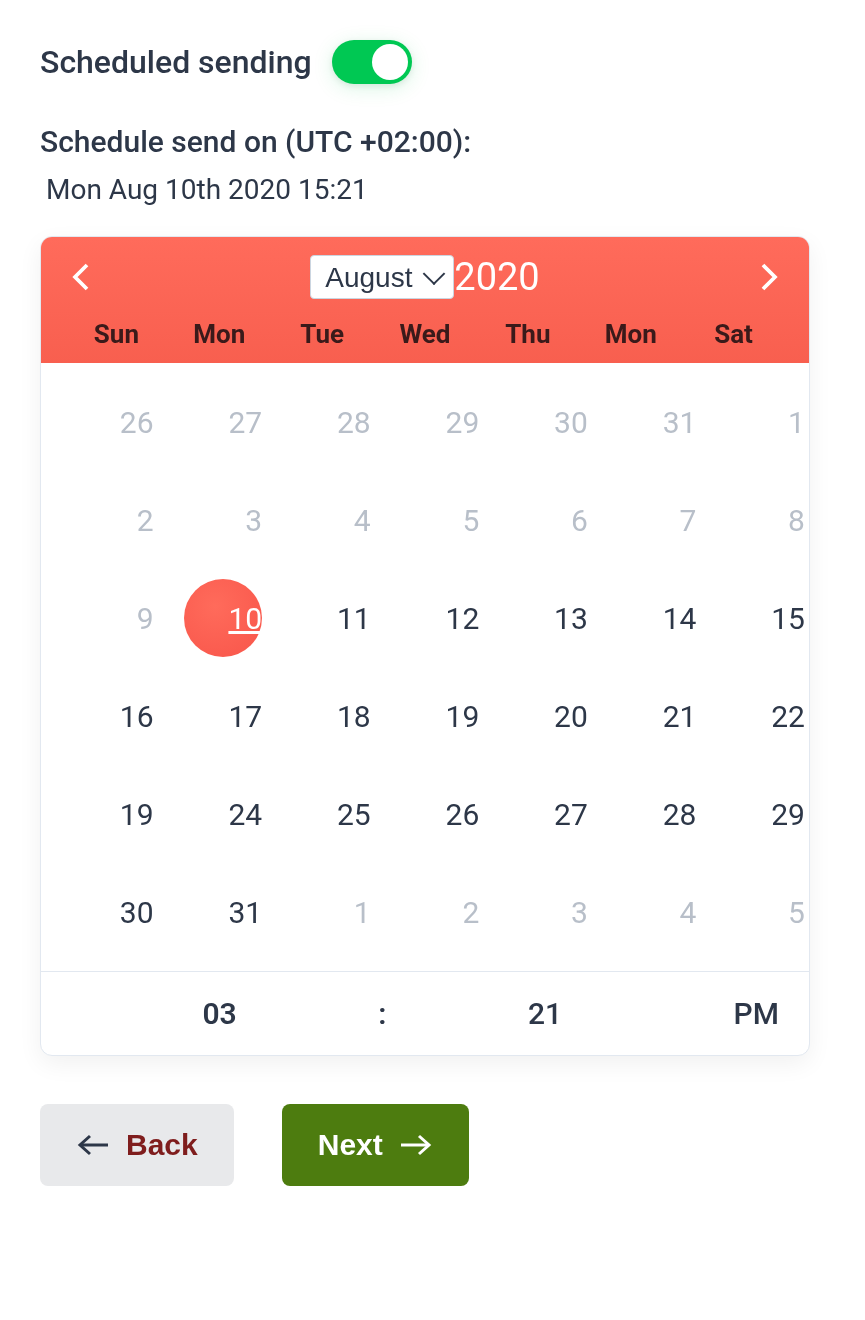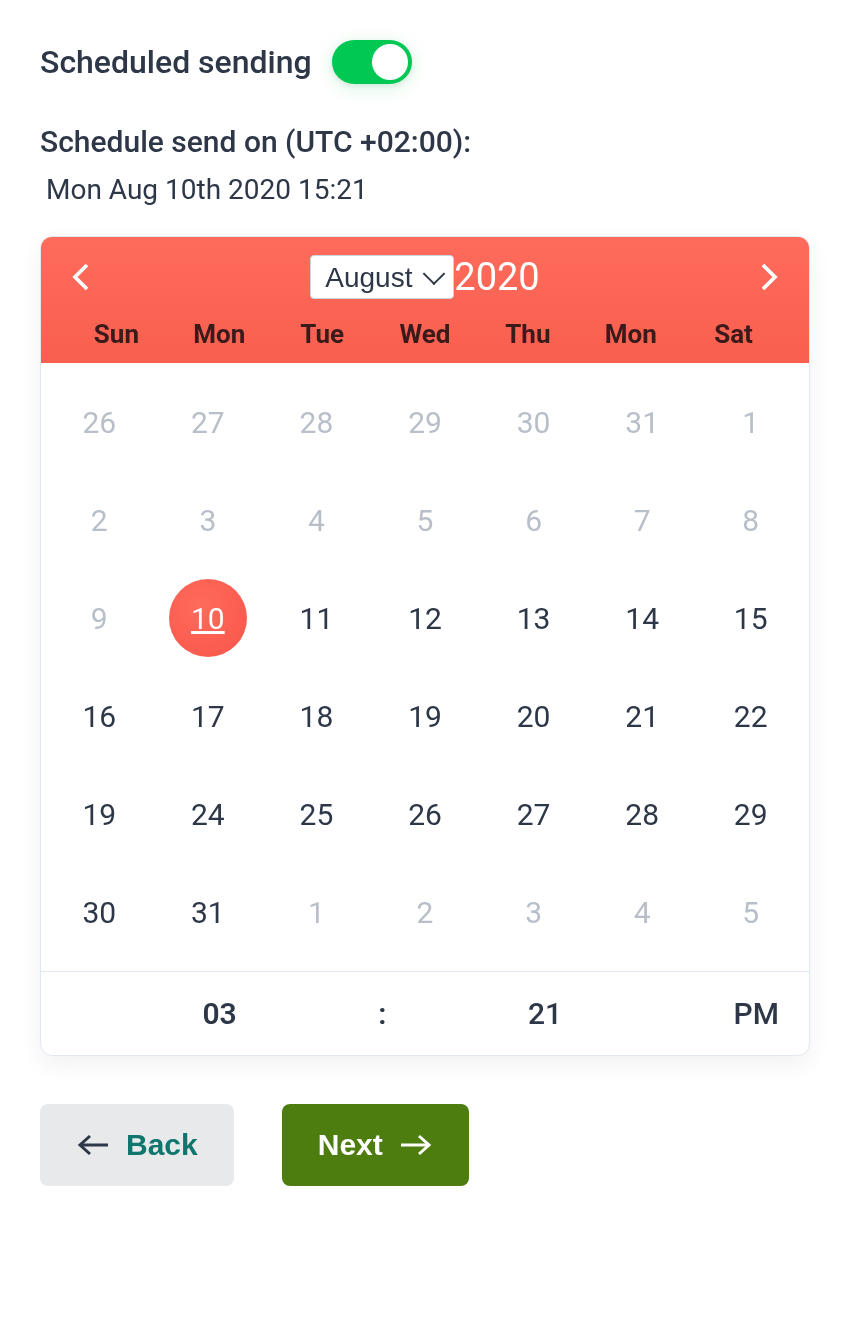--- a/index.html
+++ b/index.html
@@ -145,21 +145,21 @@
     }
     .days-grid {
       display: grid;
       grid-template-columns: repeat(7, 1fr);
       padding: 10px 4px;
     }
     .day {
       height: 98px;
       display: flex;
       align-items: center;
-      justify-content: center;
+      justify-content: flex-end;
       font-size: 30px;
       color: #2d3748;
       cursor: pointer;
     }
     .day.other-month {
       color: #b8bfc9;
     }
     .day.selected {
       position: relative;
     }
@@ -215,21 +215,21 @@
       gap: 16px;
       padding: 24px 36px;
       font-size: 30px;
       font-weight: 600;
       border-radius: 8px;
       cursor: pointer;
       border: none;
     }
     .btn-back {
       background: #e8e9eb;
-      color: #0f766e;
+      color: #7f1d1d;
     }
     .btn-next {
       background: #4d7c0f;
       color: #fff;
     }
     .btn svg {
       width: 34px;
       height: 24px;
       stroke-width: 3;
       fill: none;

